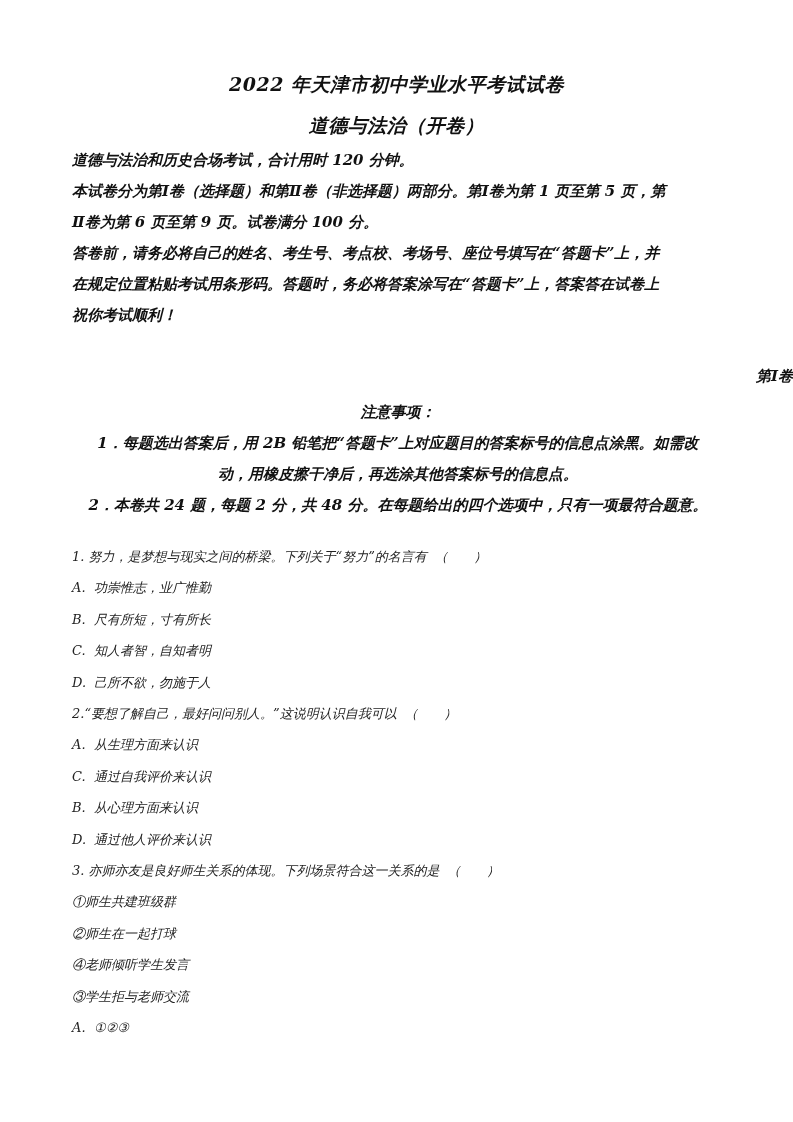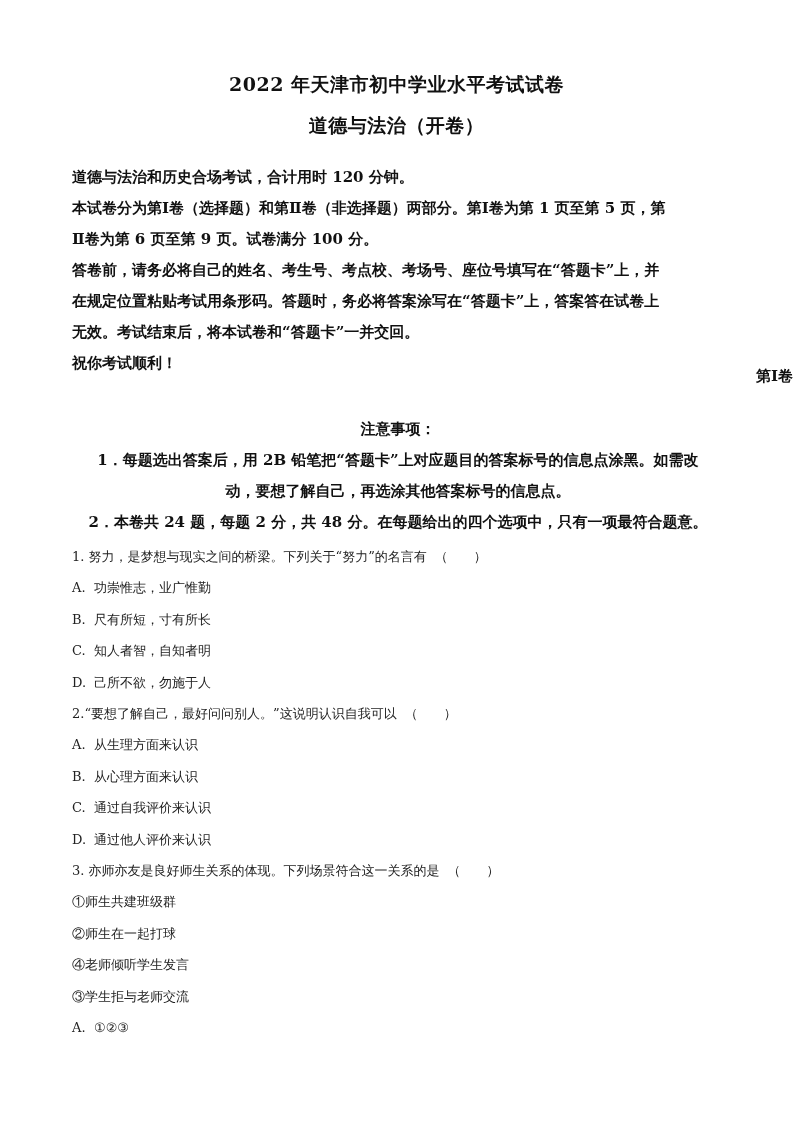--- a/index.html
+++ b/index.html
@@ -1,30 +1,30 @@
 <!DOCTYPE html>
 <html><head>
 <meta charset="utf-8">
 <style>
   html, body { margin: 0; padding: 0; background: #ffffff; }
   body {
     width: 793px; height: 1122px; position: relative; overflow: hidden;
     font-family: "DejaVu Serif", "Liberation Serif", serif;
     color: #111111;
   }
-  .page { position: absolute; left: 0; top: 0; width: 793px; height: 1005px; }
+  .page { position: absolute; left: 0; top: 0; width: 793px; height: 1005px; font-style: italic; }
   .title {
     position: absolute; left: 0; width: 793px; text-align: center;
     font-weight: bold; font-size: 19px; letter-spacing: 0.5px;
   }
   .t1 { top: 72px; }
   .t2 { top: 113px; font-size: 19px; }
   .bold-block {
     position: absolute; left: 72px; width: 652px;
-    font-weight: bold; font-size: 15px; line-height: 31px; margin-top: 17px;
+    font-weight: bold; font-size: 15px; line-height: 31px;
   }
   .intro { top: 145px; }
   .section-head {
     position: absolute; left: 0; width: 793px; text-align: right;
     font-weight: bold; font-size: 15px; top: 367px;
   }
   .notes { top: 397px; text-align: center; }
   .line { white-space: nowrap; overflow: visible; }
   .questions {
     position: absolute; left: 72px; top: 520px; width: 652px;
@@ -41,30 +41,29 @@
 
   <div class="title t1">2022  年天津市初中学业水平考试试卷</div>
   <div class="title t2">道德与法治（开卷）</div>
 
   <div class="bold-block intro">
     <div class="line">道德与法治和历史合场考试，合计用时  120  分钟。</div>
     <div class="line">本试卷分为第Ⅰ卷（选择题）和第Ⅱ卷（非选择题）两部分。第Ⅰ卷为第  1  页至第 5 页，第</div>
     <div class="line">Ⅱ卷为第  6  页至第  9  页。试卷满分  100  分。</div>
     <div class="line">答卷前，请务必将自己的姓名、考生号、考点校、考场号、座位号填写在“答题卡”上，并</div>
     <div class="line">在规定位置粘贴考试用条形码。答题时，务必将答案涂写在“答题卡”上，答案答在试卷上</div>
-    <div class="line">无效。考试结束后，将本试卷和“答题卡”一并交回。</div>
     <div class="line">祝你考试顺利！</div>
   </div>
 
   <div class="section-head">第Ⅰ卷</div>
 
   <div class="bold-block notes">
     <div class="line">注意事项：</div>
     <div class="line">1．每题选出答案后，用  2B  铅笔把“答题卡”上对应题目的答案标号的信息点涂黑。如需改</div>
-    <div class="line">动，要想了解自己，再选涂其他答案标号的信息点。</div>
+    <div class="line">动，用橡皮擦干净后，再选涂其他答案标号的信息点。</div>
     <div class="line">2．本卷共  24  题，每题  2  分，共  48  分。在每题给出的四个选项中，只有一项最符合题意。</div>
   </div>
 
   <div class="questions">
 
     <div class="q-stem">
       <span>1. 努力，是梦想与现实之间的桥梁。下列关于“努力”的名言有</span><span class="paren">（　　）</span>
     </div>
     <div class="q-opt">
       <span class="opt-letter">A.</span><span>功崇惟志，业广惟勤</span>
@@ -79,24 +78,24 @@
       <span class="opt-letter">D.</span><span>己所不欲，勿施于人</span>
     </div>
 
     <div class="q-stem">
       <span>2.“要想了解自己，最好问问别人。”这说明认识自我可以</span><span class="paren">（　　）</span>
     </div>
     <div class="q-opt">
       <span class="opt-letter">A.</span><span>从生理方面来认识</span>
     </div>
     <div class="q-opt">
-      <span class="opt-letter">B.</span><span>从心理方面来认识</span>
+      <span class="opt-letter">C.</span><span>通过自我评价来认识</span>
     </div>
     <div class="q-opt">
-      <span class="opt-letter">C.</span><span>通过自我评价来认识</span>
+      <span class="opt-letter">B.</span><span>从心理方面来认识</span>
     </div>
     <div class="q-opt">
       <span class="opt-letter">D.</span><span>通过他人评价来认识</span>
     </div>
 
     <div class="q-stem">
       <span>3. 亦师亦友是良好师生关系的体现。下列场景符合这一关系的是</span><span class="paren">（　　）</span>
     </div>
     <div class="q-item">①师生共建班级群</div>
     <div class="q-item">②师生在一起打球</div>

